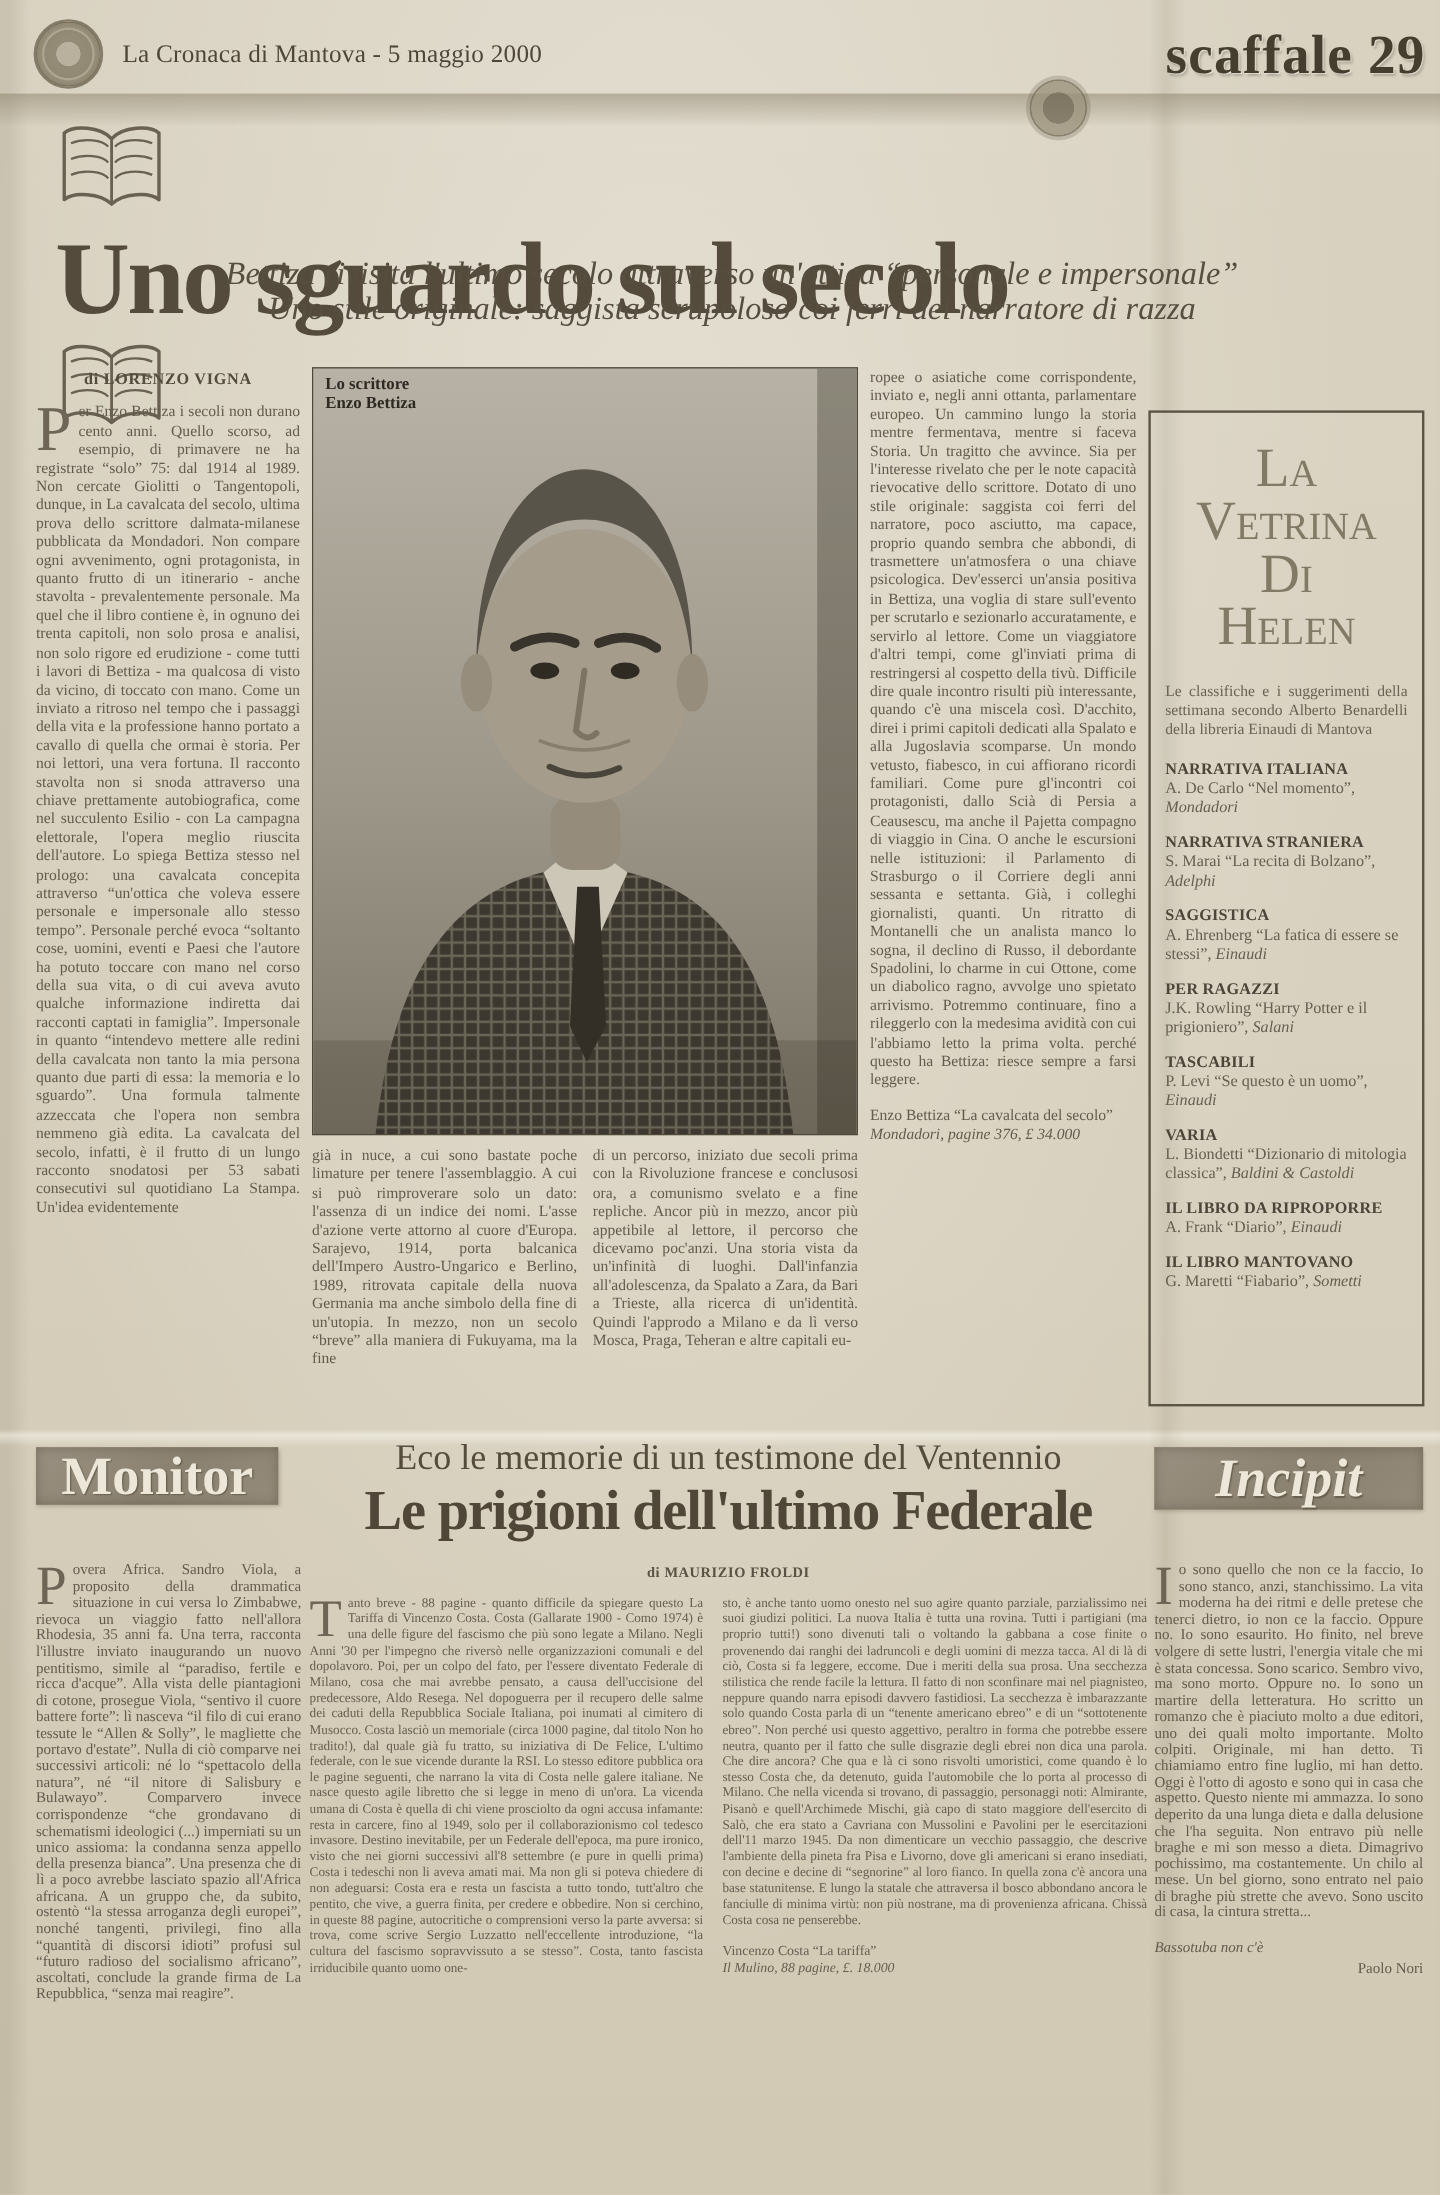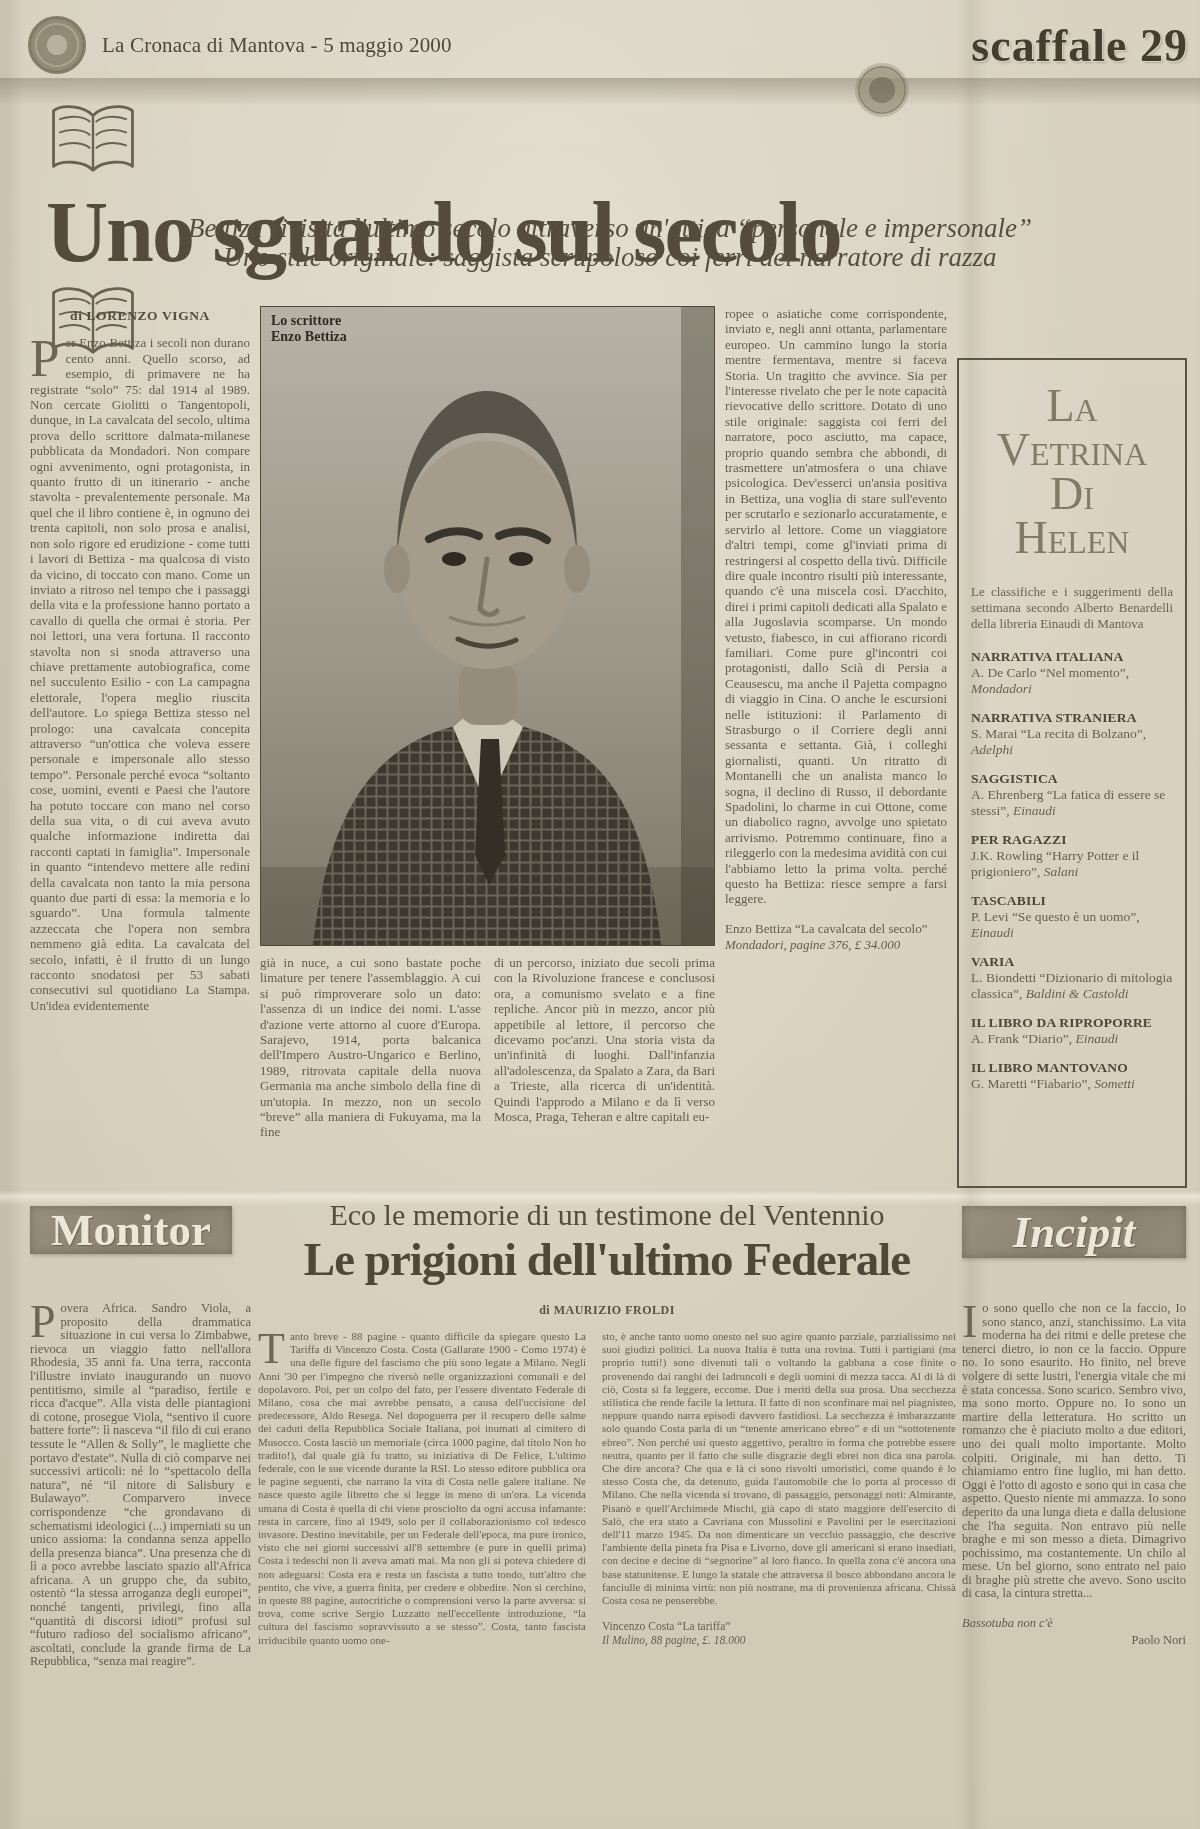--- a/index.html
+++ b/index.html
@@ -54,21 +54,21 @@
   .dropcap{float:left;font-size:53px;line-height:41px;padding:3px 6px 0 0;color:#6e6557;}
   .center-col{width:455px;flex:0 0 auto;}
   .photo{position:relative;width:455px;height:640px;background:#9a958a;border:1px solid #4f483a;box-sizing:border-box;overflow:hidden;}
   .photo-caption{position:absolute;top:6px;left:10px;font-weight:bold;font-size:14px;line-height:16px;color:#2e2a23;}
   .center-bottom{display:flex;gap:13px;margin-top:9px;height:234px;overflow:hidden;}
   .center-bottom .mcol{width:221px;}
   .bookref{margin-top:14px;font-size:13px;line-height:16.5px;text-align:left;}
   .bookref .l2{font-style:italic;}
   
   .sidebar{width:230px;flex:0 0 auto;}
-  .vetrina{margin-top:52px;height:830px;border:2px solid #5c5445;padding:8px 12px;box-sizing:border-box;background:rgba(255,255,250,0.06);}
+  .vetrina{margin-top:36px;height:830px;border:2px solid #5c5445;padding:8px 12px;box-sizing:border-box;background:rgba(255,255,250,0.06);}
   .vetrina-title{text-align:center;font-variant:small-caps;color:#837a66;margin:16px 0 24px;}
   .vetrina-title .vt{display:block;font-size:46px;line-height:44px;font-weight:normal;}
   .vetrina-intro{font-size:13px;line-height:16px;text-align:justify;color:#6a6254;margin-bottom:16px;}
   .ventry{margin-bottom:12px;}
   .ventry .cat{font-weight:bold;font-size:13.5px;line-height:17px;color:#4d4539;letter-spacing:.2px;}
   .ventry .bk{font-size:13.5px;line-height:16px;color:#665e50;}
   .pub{font-style:italic;}
   
   .badge{
     position:absolute;display:flex;align-items:center;justify-content:center;

